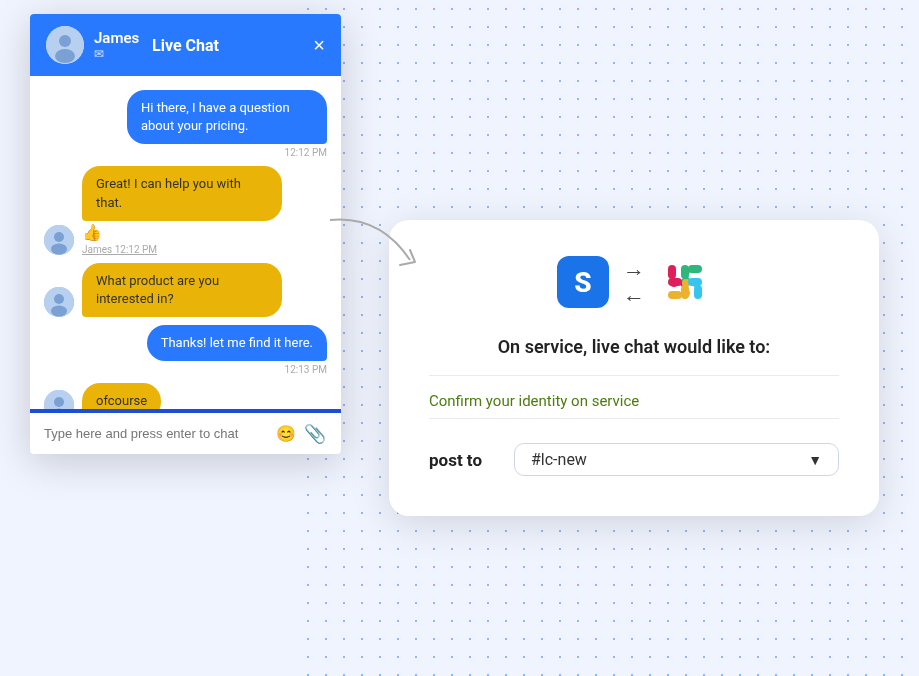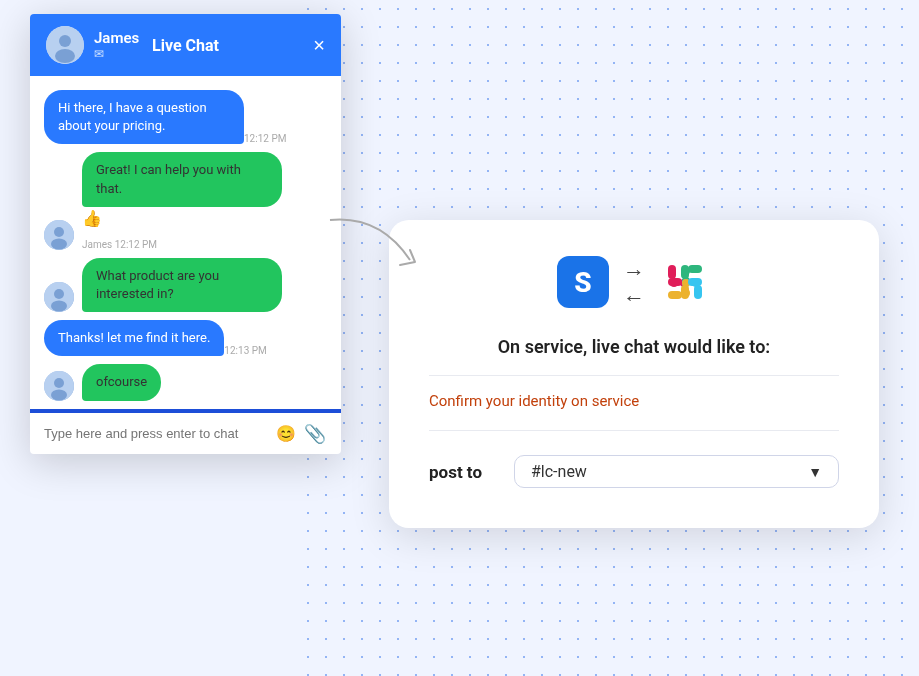--- a/index.html
+++ b/index.html
@@ -112,21 +112,21 @@
       overflow-y: auto;
       padding: 14px 14px 10px 14px;
       display: flex;
       flex-direction: column;
       gap: 8px;
       background: #fff;
     }
 
     .msg-row {
       display: flex;
-      flex-direction: row;
+      flex-direction: column;
     }
 
     .msg-row.right {
       align-items: flex-end;
     }
 
     .msg-row.left {
       align-items: flex-start;
       flex-direction: row;
       gap: 8px;
@@ -145,21 +145,21 @@
       max-width: 200px;
     }
 
     .msg-bubble.sent {
       background: #2979ff;
       color: #fff;
       border-bottom-right-radius: 4px;
     }
 
     .msg-bubble.received {
-      background: #22c55e;
+      background: #eab308;
       color: #333;
       border-bottom-left-radius: 4px;
     }
 
     .msg-time {
       font-size: 10px;
       color: #aaa;
       margin-top: 3px;
       align-self: flex-end;
     }
@@ -174,21 +174,22 @@
     }
 
     .emoji-reaction {
       font-size: 16px;
       margin-top: 2px;
     }
 
     .chat-sender-label {
       font-size: 10px;
       color: #aaa;
-      margin-top: 11px;
+      margin-top: 2px;
+      text-decoration: underline;
     }
 
     .chat-input-bar {
       display: flex;
       align-items: center;
       padding: 10px 14px;
       border-top: 4px solid #1d4ed8;
       gap: 8px;
       flex-shrink: 0;
     }
@@ -277,22 +278,22 @@
     }
 
     .auth-divider {
       border: none;
       border-top: 1.5px solid #e8eaf0;
       margin-bottom: 16px;
     }
 
     .auth-permission {
       font-size: 15px;
-      color: #c2410c;
-      margin-bottom: 20px;
+      color: #4d7c0f;
+      margin-bottom: 8px;
     }
 
     .auth-divider2 {
       border: none;
       border-top: 1.5px solid #e8eaf0;
       margin-bottom: 24px;
     }
 
     .auth-post-row {
       display: flex;

